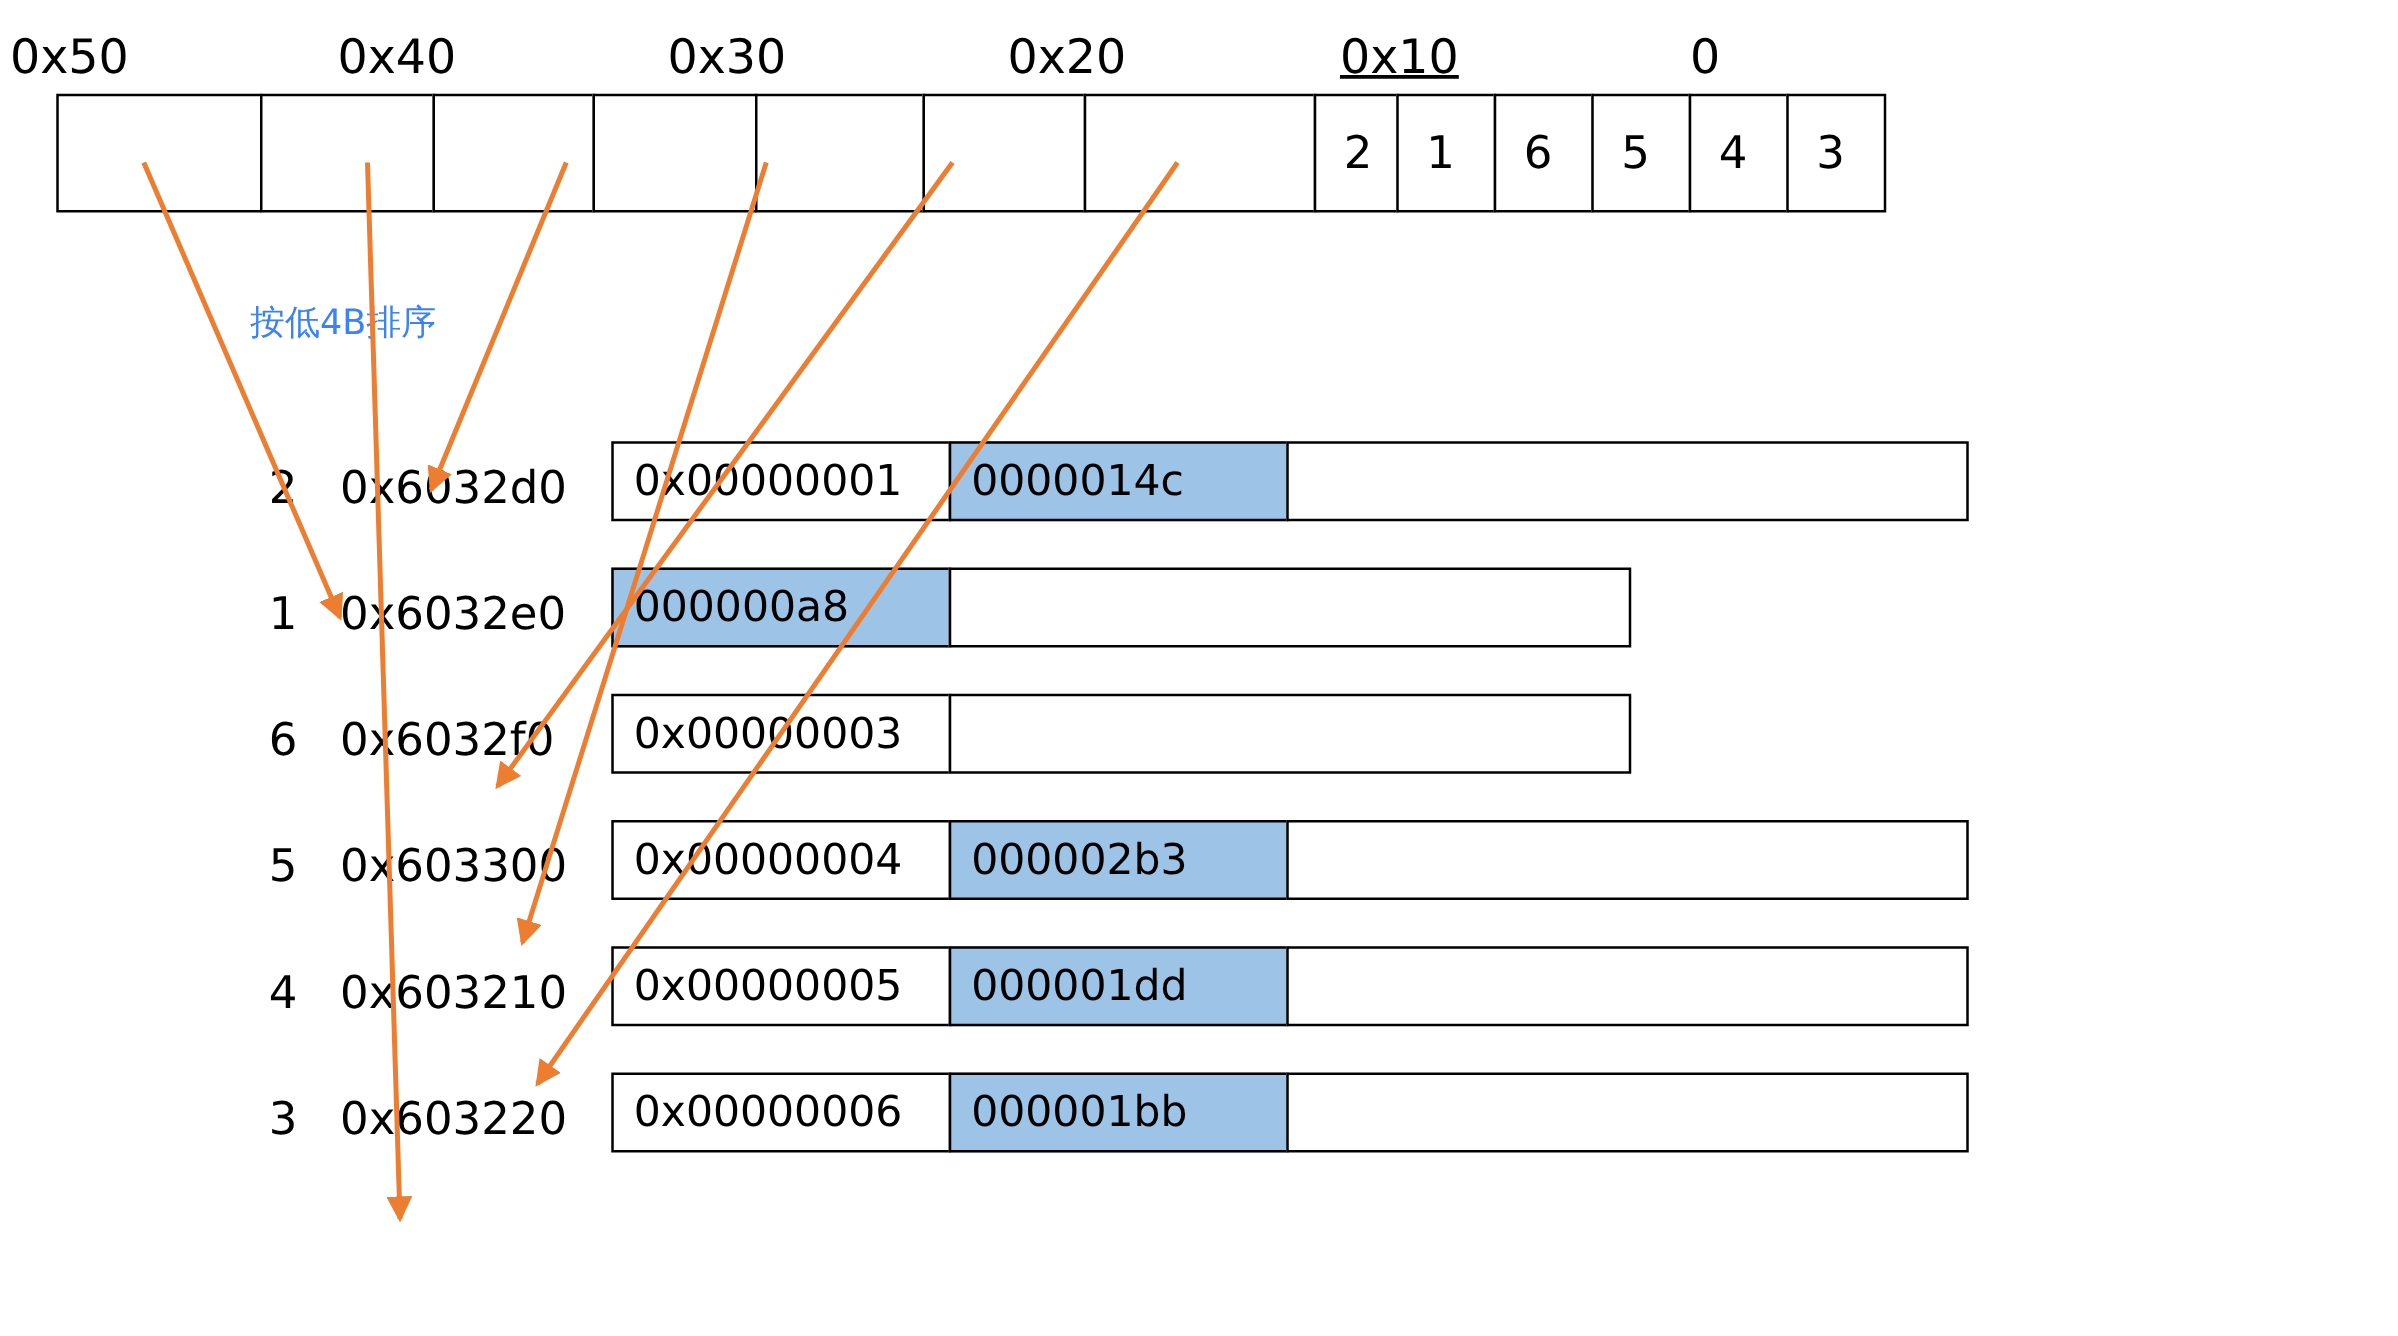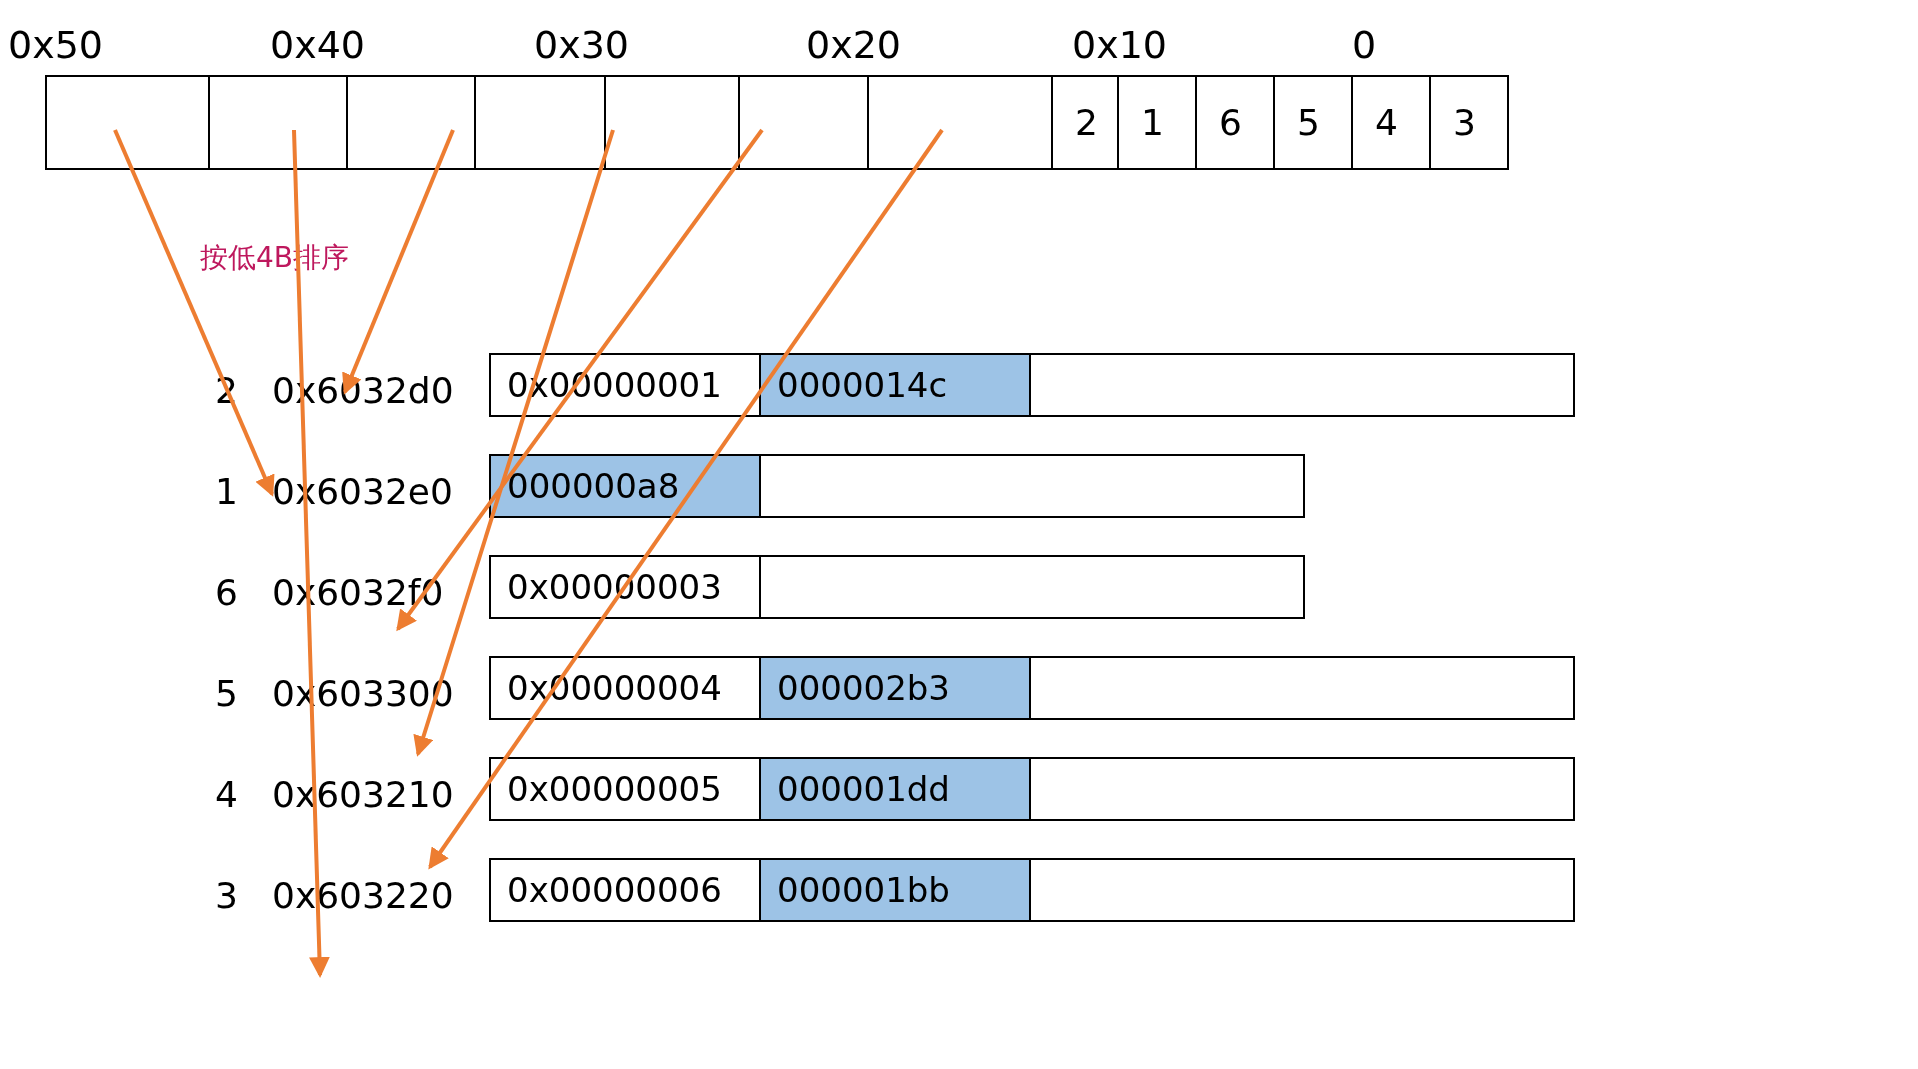--- a/index.html
+++ b/index.html
@@ -54,38 +54,38 @@
     color:#000000;
   }
   .struct-cell:first-child{margin-left:0;}
   .struct-cell .txt{padding-left:16px;white-space:nowrap;}
   .cell-key{width:272px;}
   .cell-val{width:272px;background:#9dc3e6;}
   .cell-pad{width:546px;}
 
   
   #sort-caption{
-    position:absolute;font-size:28px;line-height:1;color:#be185d;
+    position:absolute;font-size:28px;line-height:1;color:#3b82f6;
     white-space:nowrap;
   }
 
   
   #arrow-layer{position:absolute;left:0;top:0;width:1918px;height:1069px;pointer-events:none;}
 </style>
 </head>
 <body>
 
 <div id="stage">
 
   <div id="axis-ticks">
       <div class="axis-tick" style="left: 8px; top: 14px;">0x50</div>
       <div class="axis-tick" style="left: 270px; top: 14px;">0x40</div>
       <div class="axis-tick" style="left: 534px; top: 14px;">0x30</div>
       <div class="axis-tick" style="left: 806px; top: 14px; text-align: right;">0x20</div>
-      <div class="axis-tick" style="left: 1072px; top: 14px;">0x10</div>
+      <div class="axis-tick" style="left: 1072px; top: 14px; text-decoration: underline;">0x10</div>
       <div class="axis-tick" style="left: 1352px; top: 14px;">0</div>
     </div>
 
   <div id="bucket-table" style="left: 45px; top: 63px; height: 95px;">
       <div class="bucket-cell" style="width: 165px; height: 95px;">
         <span class="bucket-label"></span>
       </div>
       <div class="bucket-cell" style="width: 140px; height: 95px;">
         <span class="bucket-label"></span>
       </div>

